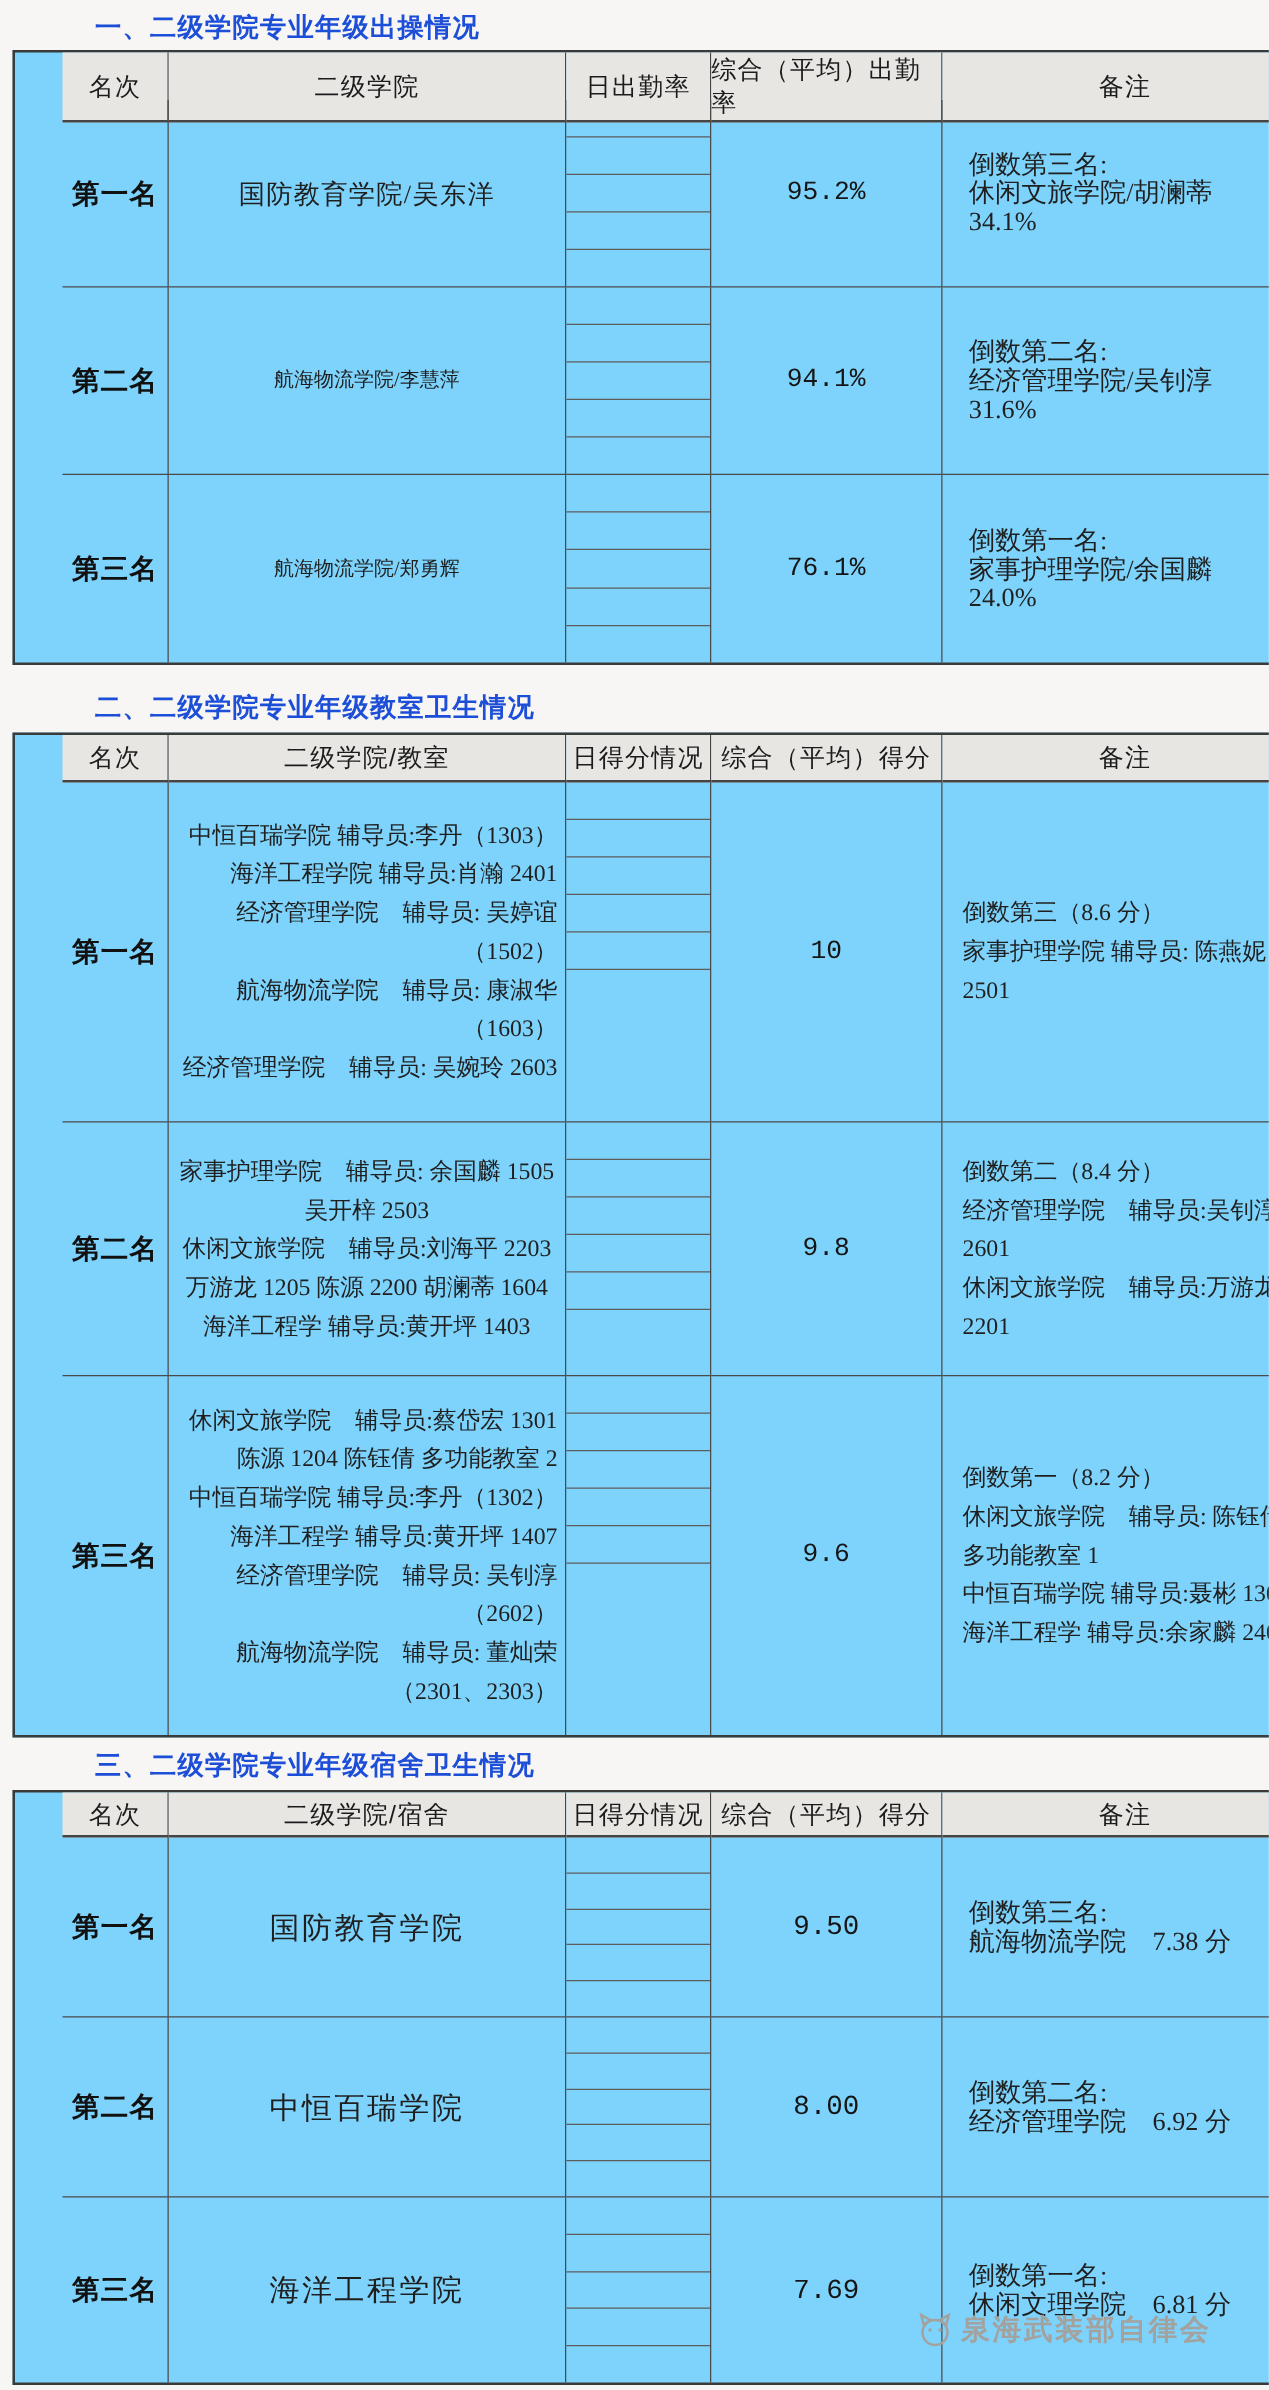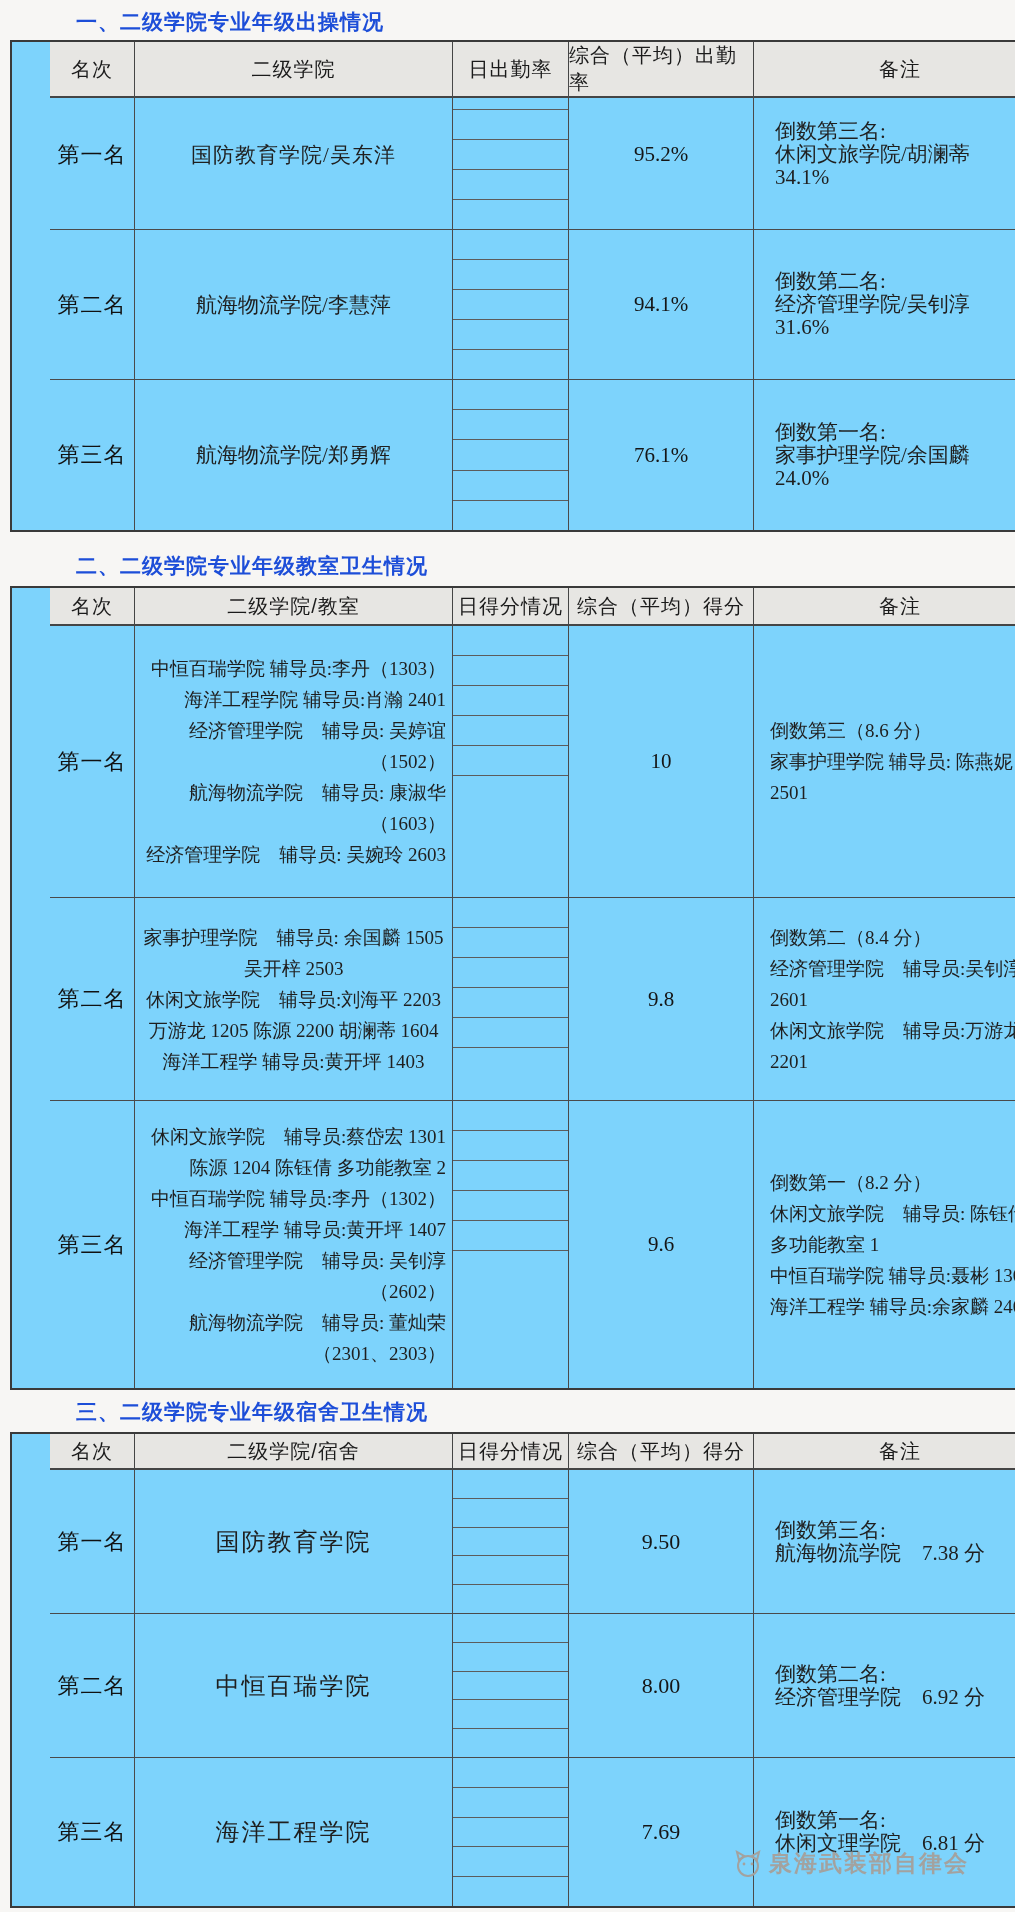--- a/index.html
+++ b/index.html
@@ -37,46 +37,46 @@
   .th:last-child{border-right:none;}
   .td{
     border-right:1px solid #4a4a4a;
     border-bottom:1px solid #4a4a4a;
     display:flex;align-items:center;justify-content:center;
     overflow:hidden;
   }
   .td:last-child{border-right:none;}
   .row:last-child .td{border-bottom:none;}
   .rank{
-    font-weight:400;font-size:22px;color:#111;
+    font-weight:700;font-size:22px;color:#111;
     letter-spacing:1px;
   }
   .college{
     font-family:"Liberation Serif","DejaVu Serif",serif;
-    font-size:21px;text-align:center;
+    font-size:16px;text-align:center;
   }
   .college-lg{font-size:21px;letter-spacing:1px;}
   .college-md{font-size:24px;letter-spacing:2px;}
   .college-lines{
     font-family:"Liberation Serif","DejaVu Serif",serif;
     font-size:19px;line-height:31px;
     white-space:pre-line;text-align:right;
     padding:4px 6px;align-self:center;width:100%;box-sizing:border-box;
   }
   .college-lines.centered{text-align:center;}
   .daily{
     flex-direction:column;align-items:stretch;justify-content:flex-start;
     padding:0;
   }
   .daily .sub{border-bottom:1px solid #5c5c5c;}
   .daily.fill .sub{flex:1 1 0;}
   .daily.fill .sub:last-child{border-bottom:none;}
   .daily.topstack .sub{height:29px;flex:0 0 auto;}
   .score{
-    font-family:Liberation Serif, serif;
+    font-family:Liberation Mono, monospace;
     font-size:21px;color:#151515;
   }
   .score-lg{font-size:22px;}
   .remark{justify-content:flex-start;}
   .rtext{
     white-space:pre-line;
     font-family:"Liberation Serif","DejaVu Serif",serif;
     font-size:21px;line-height:23px;
     padding:0 10px 0 21px;
   }

